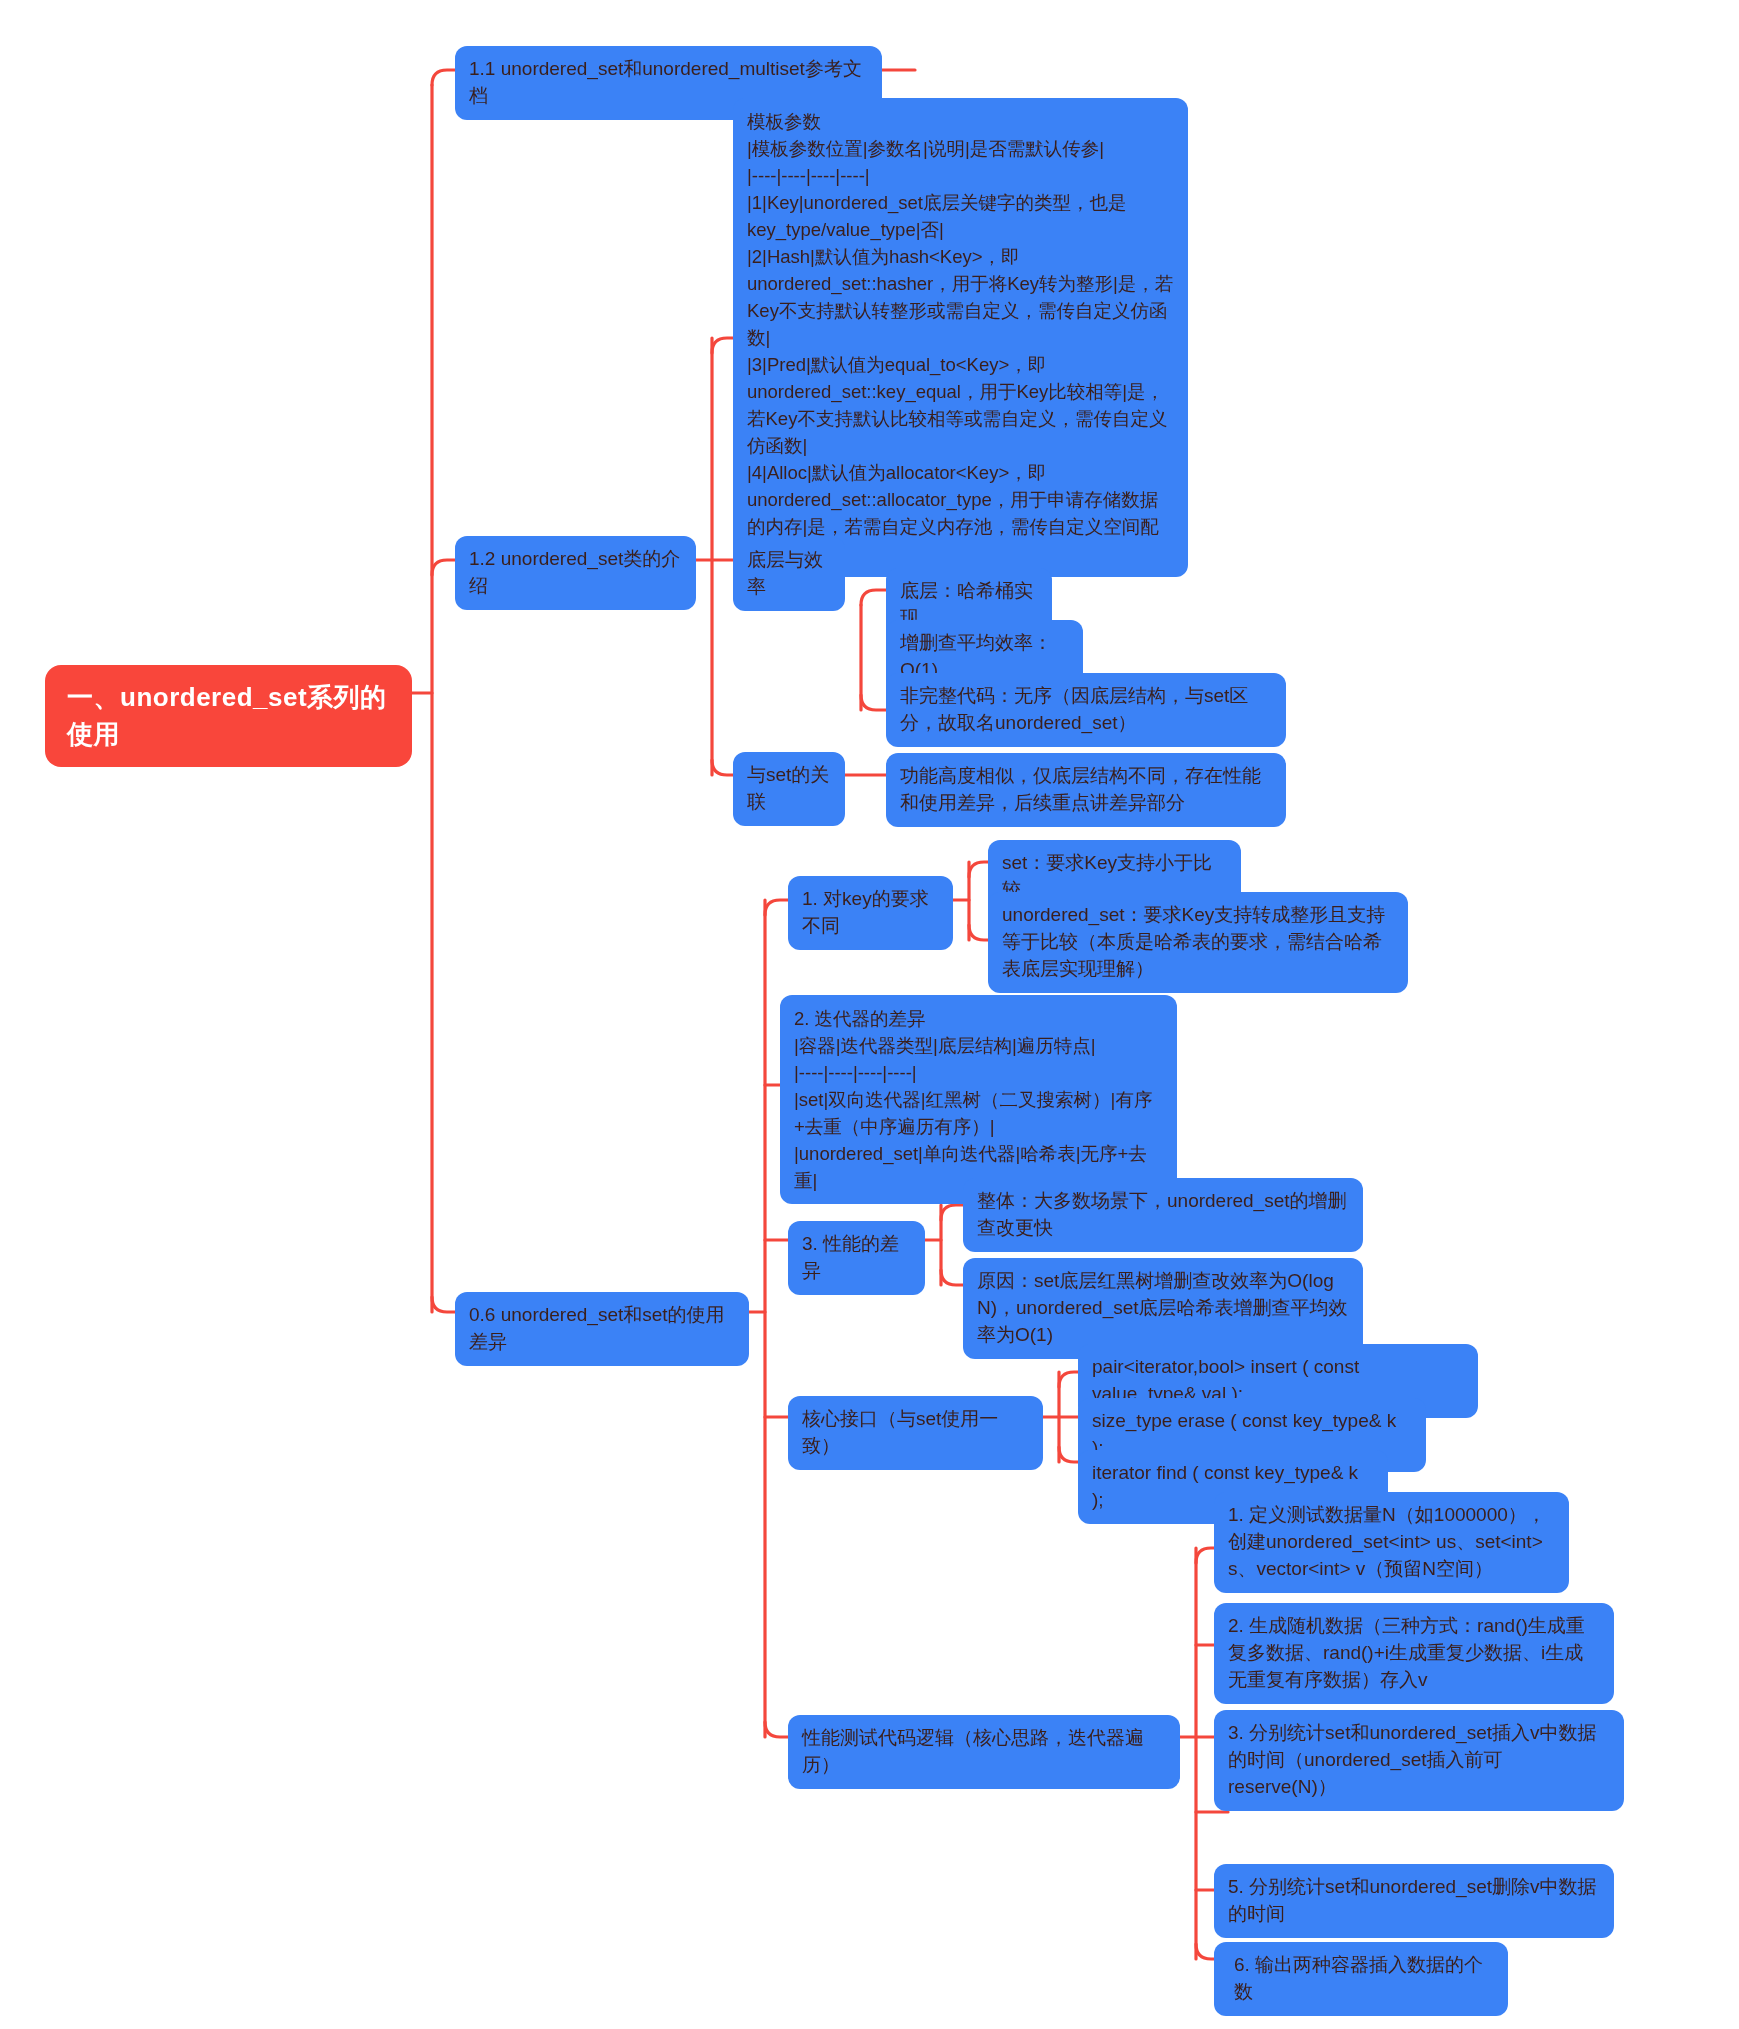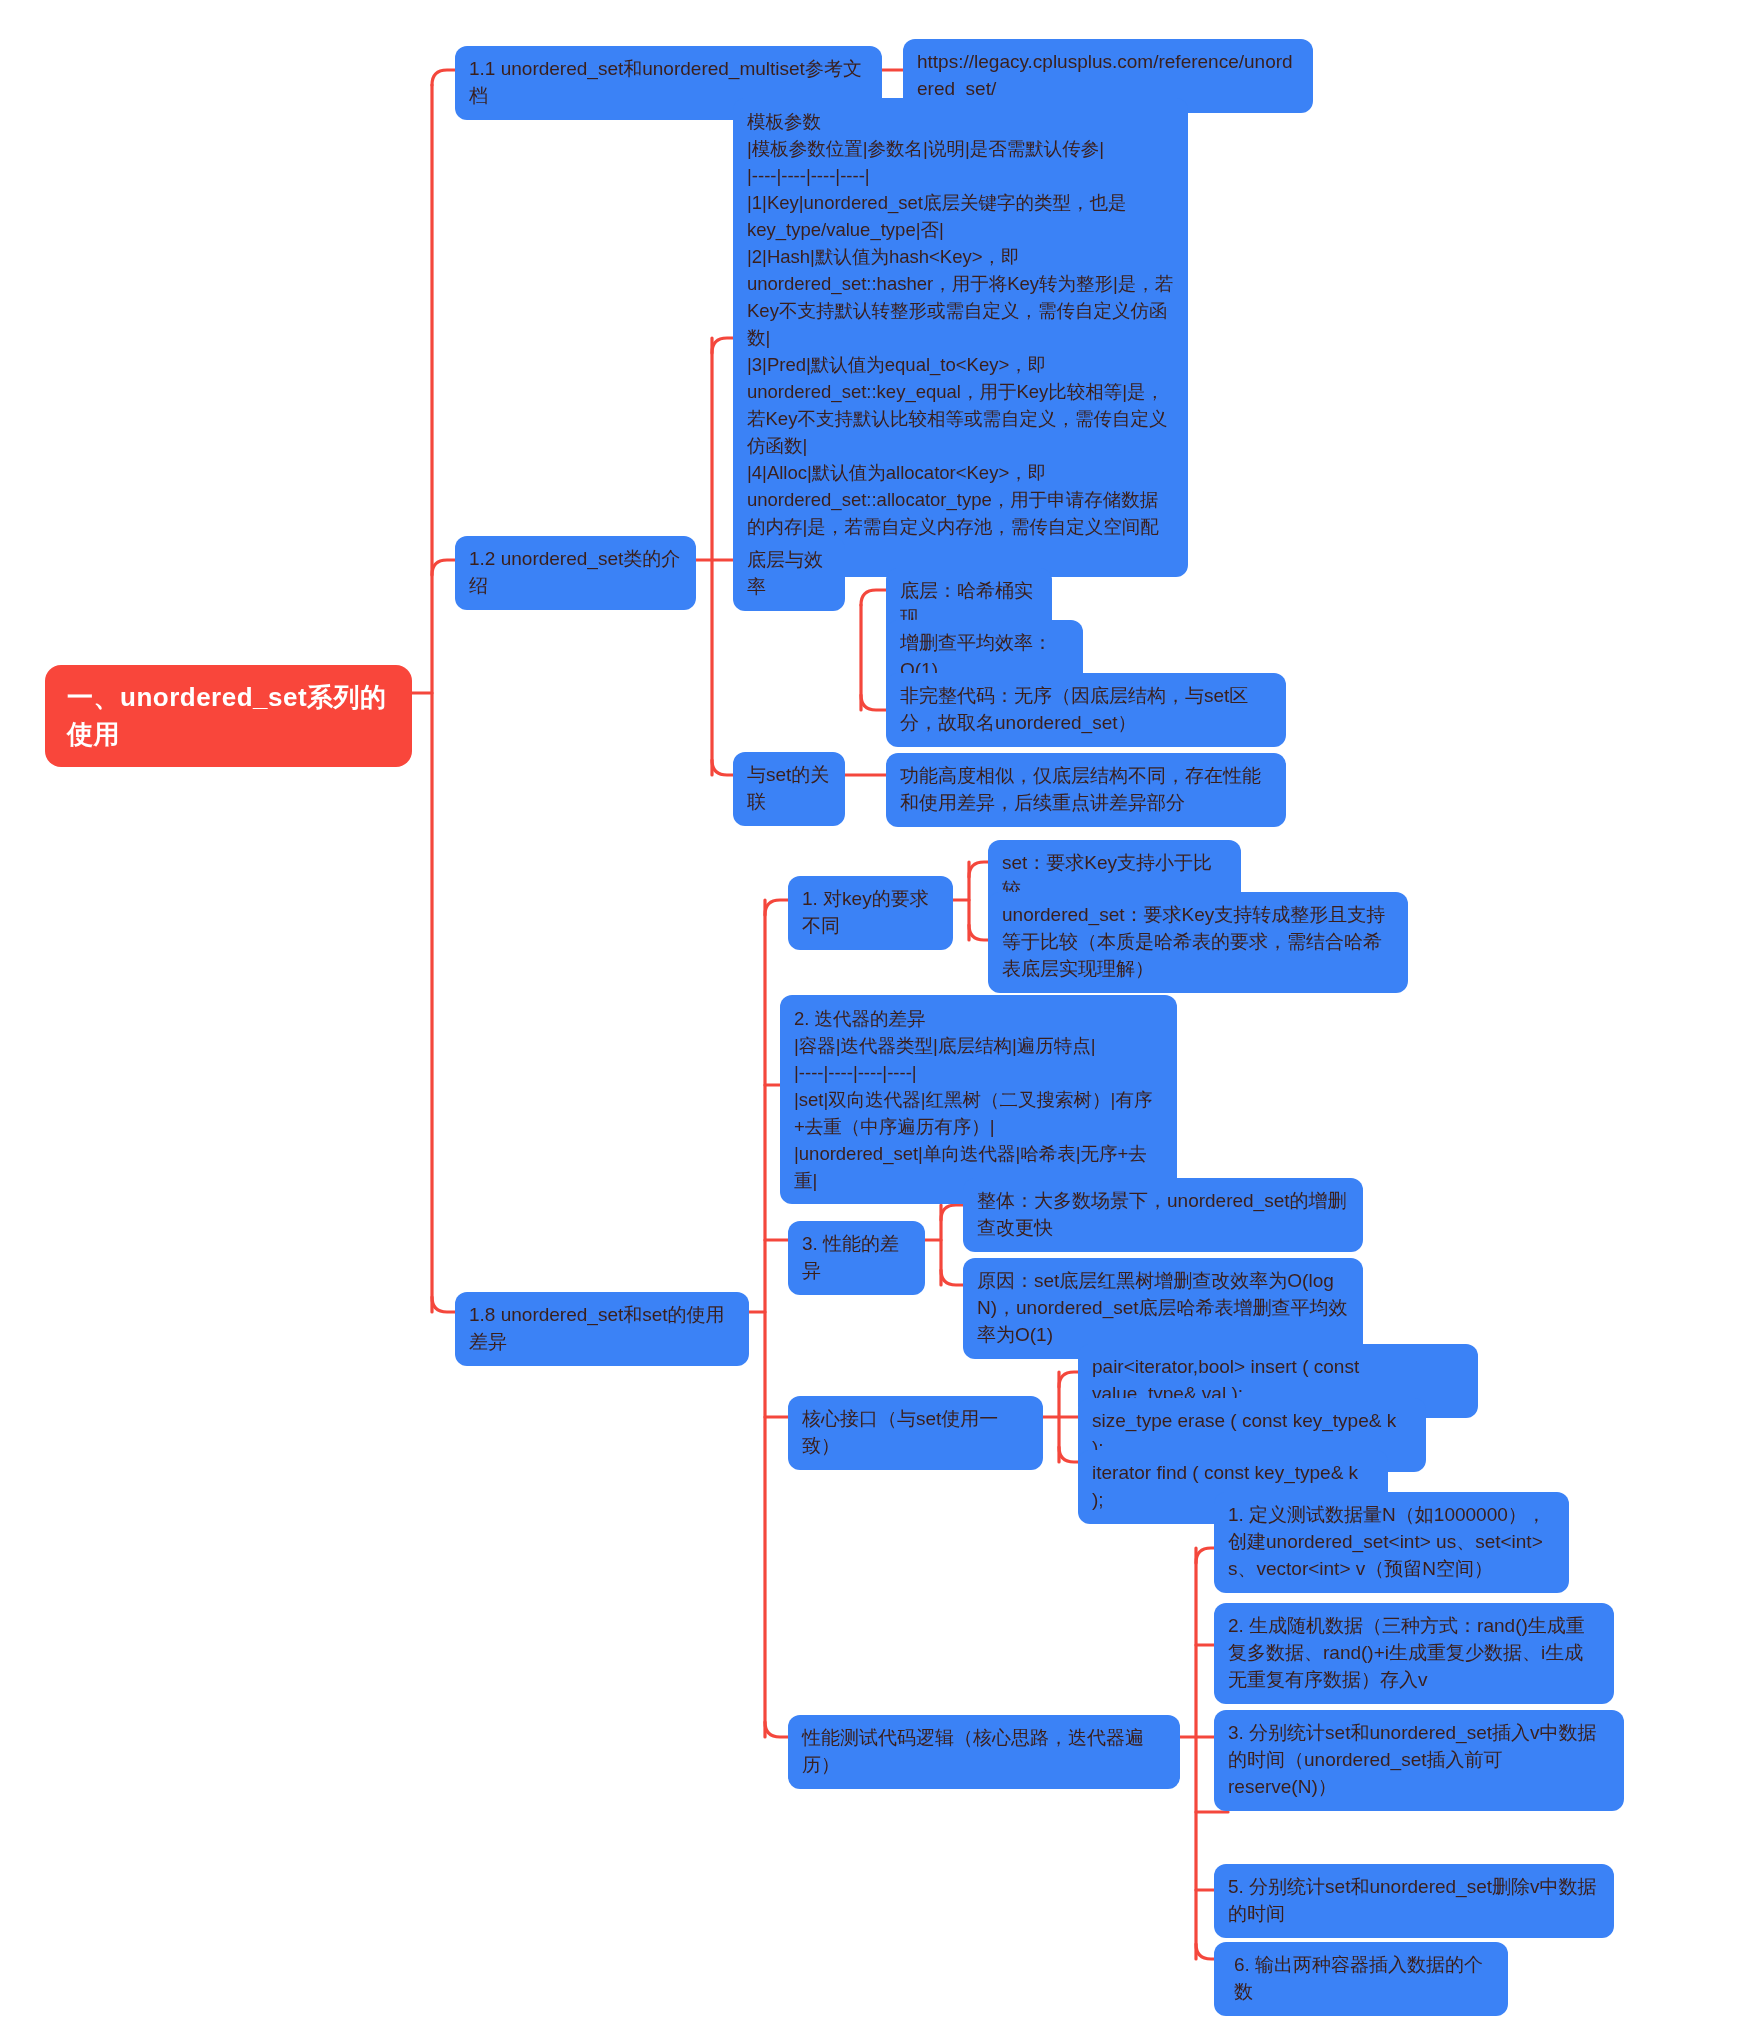--- a/index.html
+++ b/index.html
@@ -95,42 +95,41 @@
       <path d="M1196,1737 L1228,1737"></path>
       <path d="M1196,1812 L1228,1812"></path>
       <path d="M1196,1890 L1228,1890"></path>
       <path d="M1196,1944 Q1196,1959 1211,1959 L1228,1959"></path>
     </g>
   </svg>
 
   <div class="node root" style="left:45px;top:665px;width:367px;">一、unordered_set系列的使用</div>
 
   <div class="node" style="left:455px;top:46px;width:427px;">1.1 unordered_set和unordered_multiset参考文档</div>
-  <div class="node" style="left:903px;top:39px;width:410px;">https://legacy.cplusplus.com/reference/unordered_set/</div>
 
   <div class="node" style="left:455px;top:536px;width:241px;">1.2 unordered_set类的介绍</div>
 
   <div class="node block" style="left:733px;top:98px;width:455px;">模板参数
 |模板参数位置|参数名|说明|是否需默认传参|
 |----|----|----|----|
 |1|Key|unordered_set底层关键字的类型，也是key_type/value_type|否|
 |2|Hash|默认值为hash&lt;Key&gt;，即unordered_set::hasher，用于将Key转为整形|是，若Key不支持默认转整形或需自定义，需传自定义仿函数|
 |3|Pred|默认值为equal_to&lt;Key&gt;，即unordered_set::key_equal，用于Key比较相等|是，若Key不支持默认比较相等或需自定义，需传自定义仿函数|
 |4|Alloc|默认值为allocator&lt;Key&gt;，即unordered_set::allocator_type，用于申请存储数据的内存|是，若需自定义内存池，需传自定义空间配置器|</div>
 
   <div class="node" style="left:733px;top:537px;width:112px;">底层与效率</div>
 
   <div class="node" style="left:886px;top:568px;width:166px;">底层：哈希桶实现</div>
   <div class="node" style="left:886px;top:620px;width:197px;">增删查平均效率：O(1)</div>
   <div class="node" style="left:886px;top:673px;width:400px;">非完整代码：无序（因底层结构，与set区分，故取名unordered_set）</div>
 
   <div class="node" style="left:733px;top:752px;width:112px;">与set的关联</div>
   <div class="node" style="left:886px;top:753px;width:400px;">功能高度相似，仅底层结构不同，存在性能和使用差异，后续重点讲差异部分</div>
 
-  <div class="node" style="left:455px;top:1292px;width:294px;">1.8 unordered_set和set的使用差异</div>
+  <div class="node" style="left:455px;top:1292px;width:294px;">0.6 unordered_set和set的使用差异</div>
 
   <div class="node" style="left:788px;top:876px;width:165px;">1. 对key的要求不同</div>
   <div class="node" style="left:988px;top:840px;width:253px;">set：要求Key支持小于比较</div>
   <div class="node" style="left:988px;top:892px;width:420px;">unordered_set：要求Key支持转成整形且支持等于比较（本质是哈希表的要求，需结合哈希表底层实现理解）</div>
 
   <div class="node block" style="left:780px;top:995px;width:397px;">2. 迭代器的差异
 |容器|迭代器类型|底层结构|遍历特点|
 |----|----|----|----|
 |set|双向迭代器|红黑树（二叉搜索树）|有序+去重（中序遍历有序）|
 |unordered_set|单向迭代器|哈希表|无序+去重|</div>

